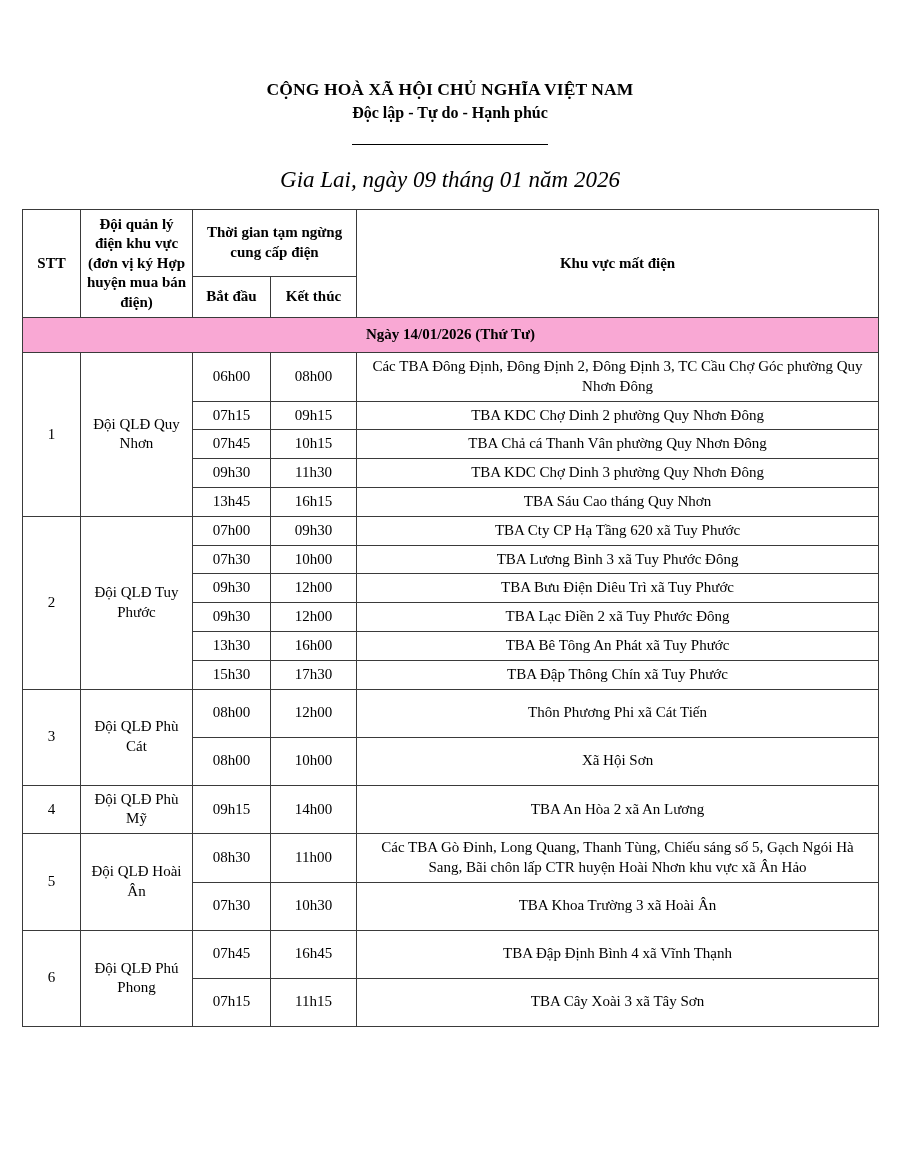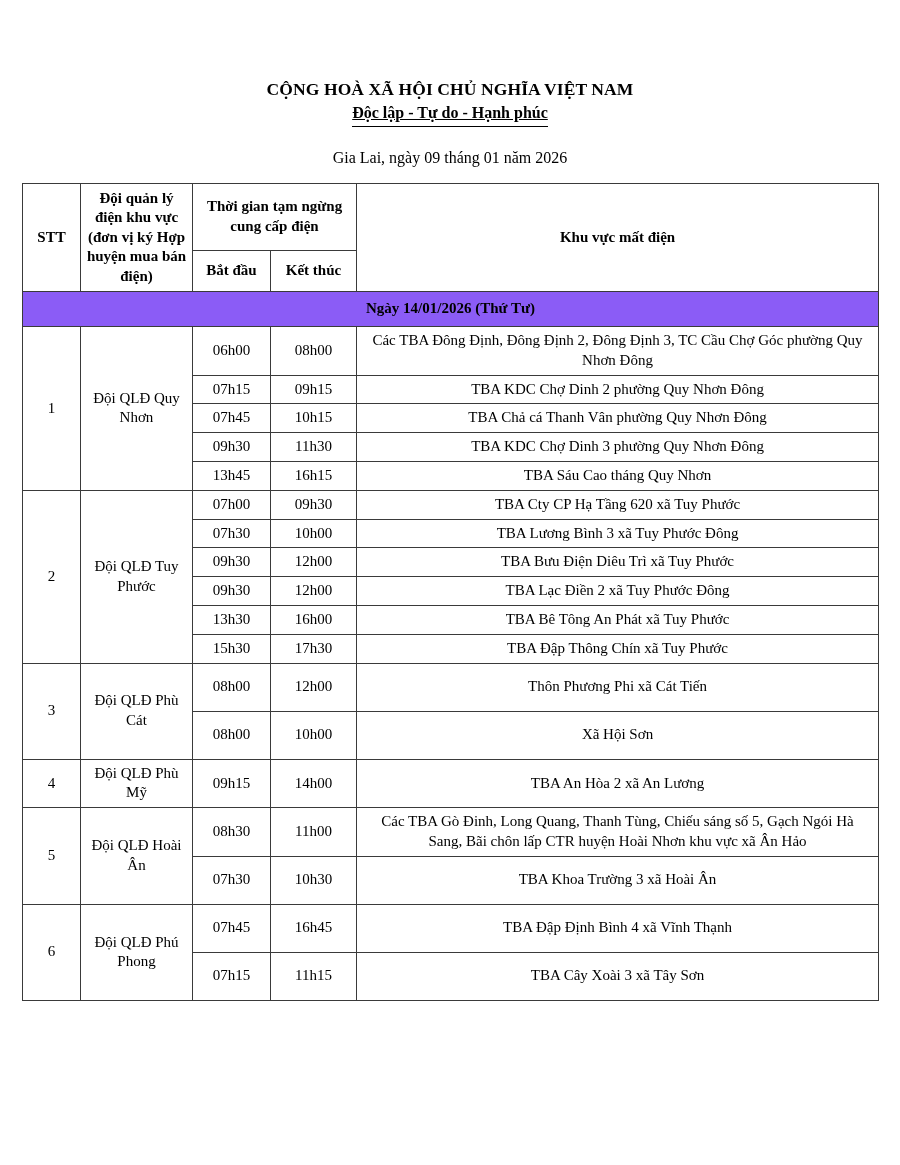--- a/index.html
+++ b/index.html
@@ -49,22 +49,21 @@
   .hdr-bold {
     font-weight: bold;
     font-size: 17px;
     line-height: 1.32;
     letter-spacing: .2px;
     white-space: nowrap;
   }
   .underline-seg {
     display: inline-block;
     border-bottom: 1.4px solid #000;
-    padding-bottom: 1px;
-    text-decoration: underline;
+    padding-bottom: 19px;
   }
   .hdr-rep-title {
     font-weight: bold;
     font-size: 17.5px;
     line-height: 1.3;
     letter-spacing: .1px;
     margin-top: 32px;
   }
   .hdr-motto {
     font-weight: bold;
@@ -72,21 +71,22 @@
     line-height: 1.5;
   }
   .doc-number {
     font-size: 17px;
     margin-top: 14px;
     padding-left: 26px;
     text-align: left;
     white-space: nowrap;
   }
   .doc-place-date {
-    font-size: 16px;
+    font-style: italic;
+    font-size: 23px;
     margin-top: 22px;
     white-space: nowrap;
   }
 
   
   .title-block {
     text-align: center;
     margin-top: 30px;
   }
   .title-main {
@@ -190,21 +190,21 @@
           <th colspan="2">Thời gian tạm ngừng cung cấp điện</th>
           <th rowspan="2">Khu vực mất điện</th>
         </tr>
         <tr>
           <th>Bắt đầu</th>
           <th>Kết thúc</th>
         </tr>
       </thead>
       <tbody id="schedule-body">
           <tr class="day-banner">
-            <td colspan="5" style="background: #8b5cf6;">Ngày 14/01/2026 (Thứ Tư)</td>
+            <td colspan="5" style="background: #f9a8d4;">Ngày 14/01/2026 (Thứ Tư)</td>
           </tr>
           <tr>
             <td class="stt-cell" rowspan="5">1</td>
             <td class="team-cell" rowspan="5">Đội QLĐ Quy Nhơn</td>
             <td class="time-cell">06h00</td>
             <td class="time-cell">08h00</td>
             <td class="area-cell">Các TBA Đông Định, Đông Định 2, Đông Định 3, TC Cầu Chợ Góc phường Quy Nhơn Đông</td>
           </tr>
           <tr>
             <td class="time-cell">07h15</td>

